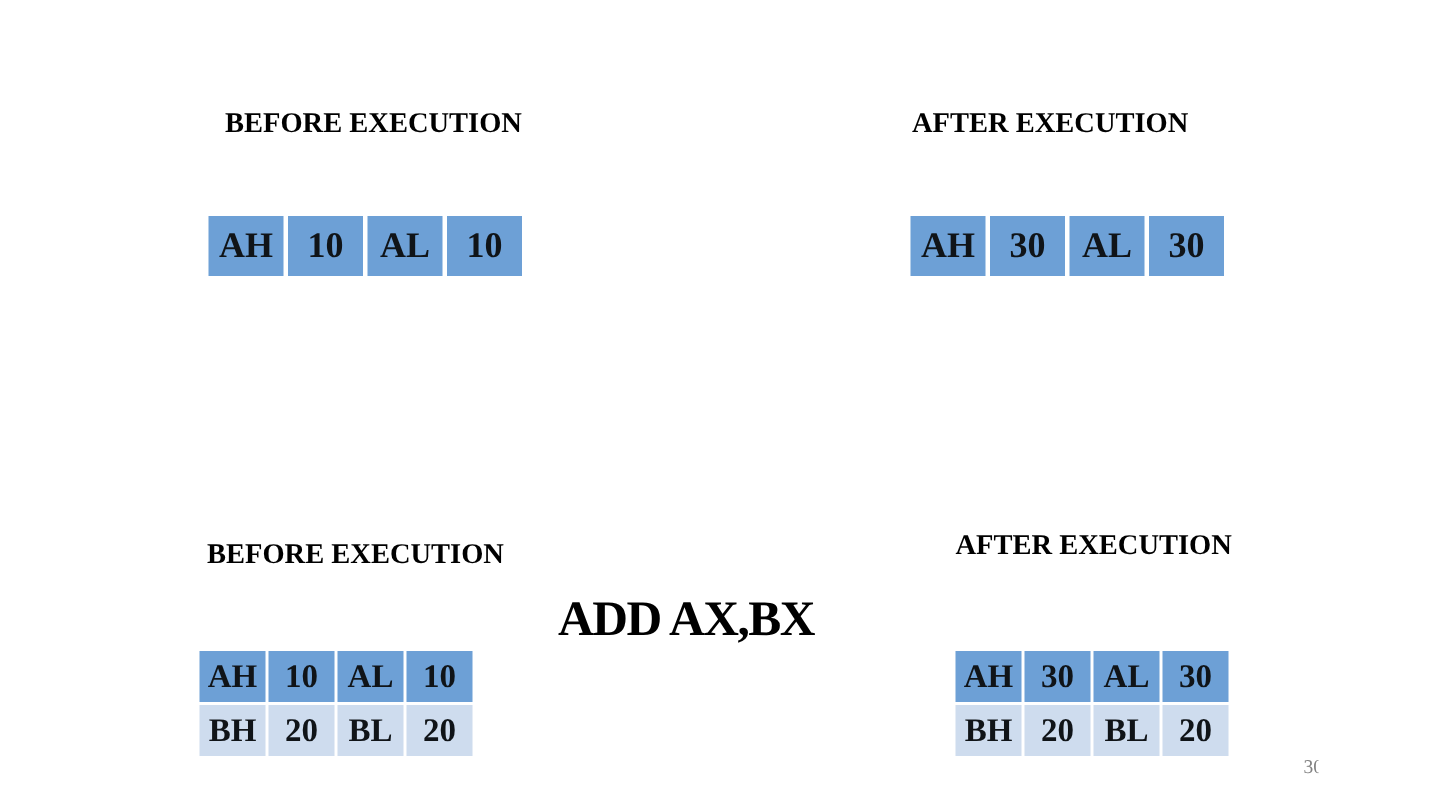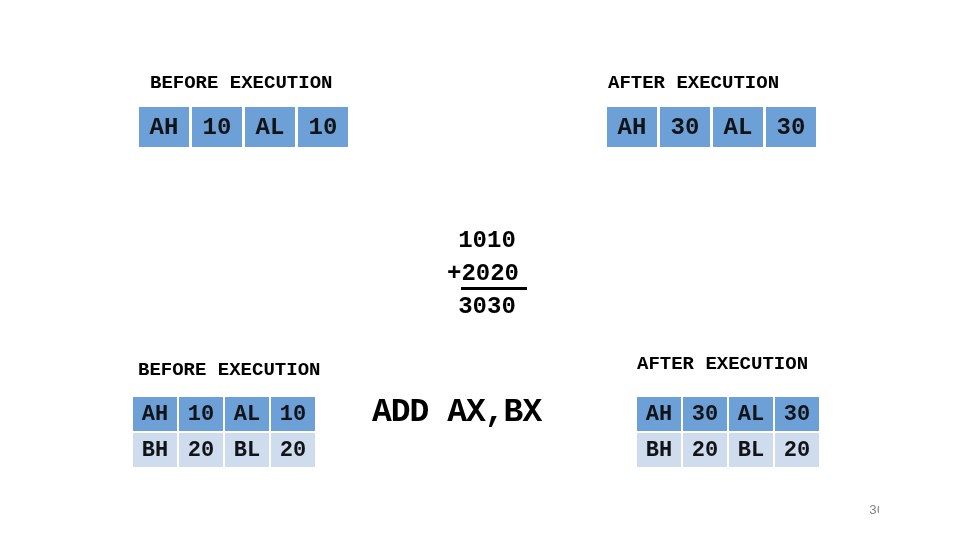--- a/index.html
+++ b/index.html
@@ -1,41 +1,41 @@
 <!DOCTYPE html>
 <html style="--page-bg: #ffffff; --heading: #000000; --cell-blue: #6da0d6; --cell-light: #cedcee; --cell-text: #101418; --page-num: #808080;"><head>
 <meta charset="utf-8">
 <style>
   html, body { margin: 0; padding: 0; background: #fff; }
   .slide {
     position: relative;
     width: 879px;
     height: 540px;
     background: var(--page-bg, #ffffff);
-    font-family: Liberation Mono, monospace;
+    font-family: Liberation Serif, serif;
     overflow: hidden;
   }
   .heading {
     position: absolute;
     font-size: 19px;
     font-weight: bold;
     color: var(--heading, #000);
     white-space: nowrap;
     line-height: 24px;
   }
   .instruction {
     position: absolute;
     font-size: 33px;
     font-weight: bold;
     color: var(--heading, #000);
     white-space: nowrap;
     letter-spacing: -1px;
     line-height: 38px;
   }
-  .reg-table { position: absolute; display: grid; }
+  .reg-table { position: absolute; display: grid; margin-top: 37px; }
   .reg-table.big   { grid-template-columns: repeat(4, 50px); grid-auto-rows: 40px; gap: 3px; }
   .reg-table.small { grid-template-columns: repeat(4, 44px); grid-auto-rows: 34px; gap: 2px; }
   .cell {
     display: flex;
     align-items: center;
     justify-content: center;
     font-weight: bold;
     color: var(--cell-text, #101418);
   }
   .reg-table.big .cell   { font-size: 24px; }
@@ -83,25 +83,20 @@
   </div>
 
 
   <div class="reg-table big" style="left:607px; top:107px">
     <div class="cell blue">AH</div>
     <div class="cell blue">30</div>
     <div class="cell blue">AL</div>
     <div class="cell blue">30</div>
   </div>
 
-  <div class="math">
-    <div class="math-line">1010</div>
-    <div class="math-line"><span>+</span><span class="ul">2020</span></div>
-    <div class="math-line">3030</div>
-  </div>
 
   <div class="heading" style="left:138px; top:358px">BEFORE EXECUTION</div>
 
   <div class="heading" style="left:637px; top:352px">AFTER EXECUTION</div>
 
   <div class="reg-table small" style="left:133px; top:397px">
     <div class="cell blue">AH</div>
     <div class="cell blue">10</div>
     <div class="cell blue">AL</div>
     <div class="cell blue">10</div>

